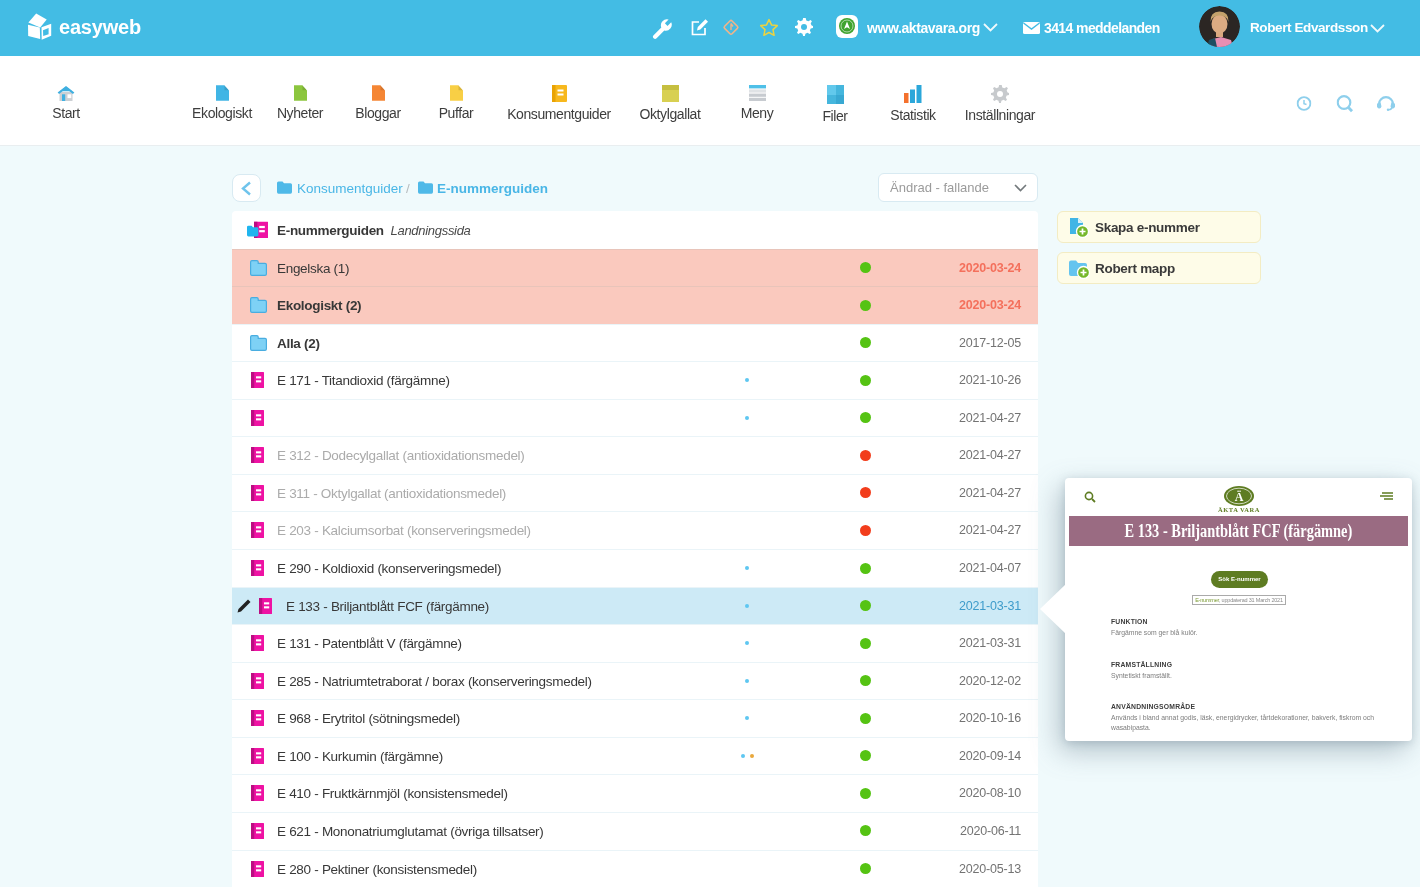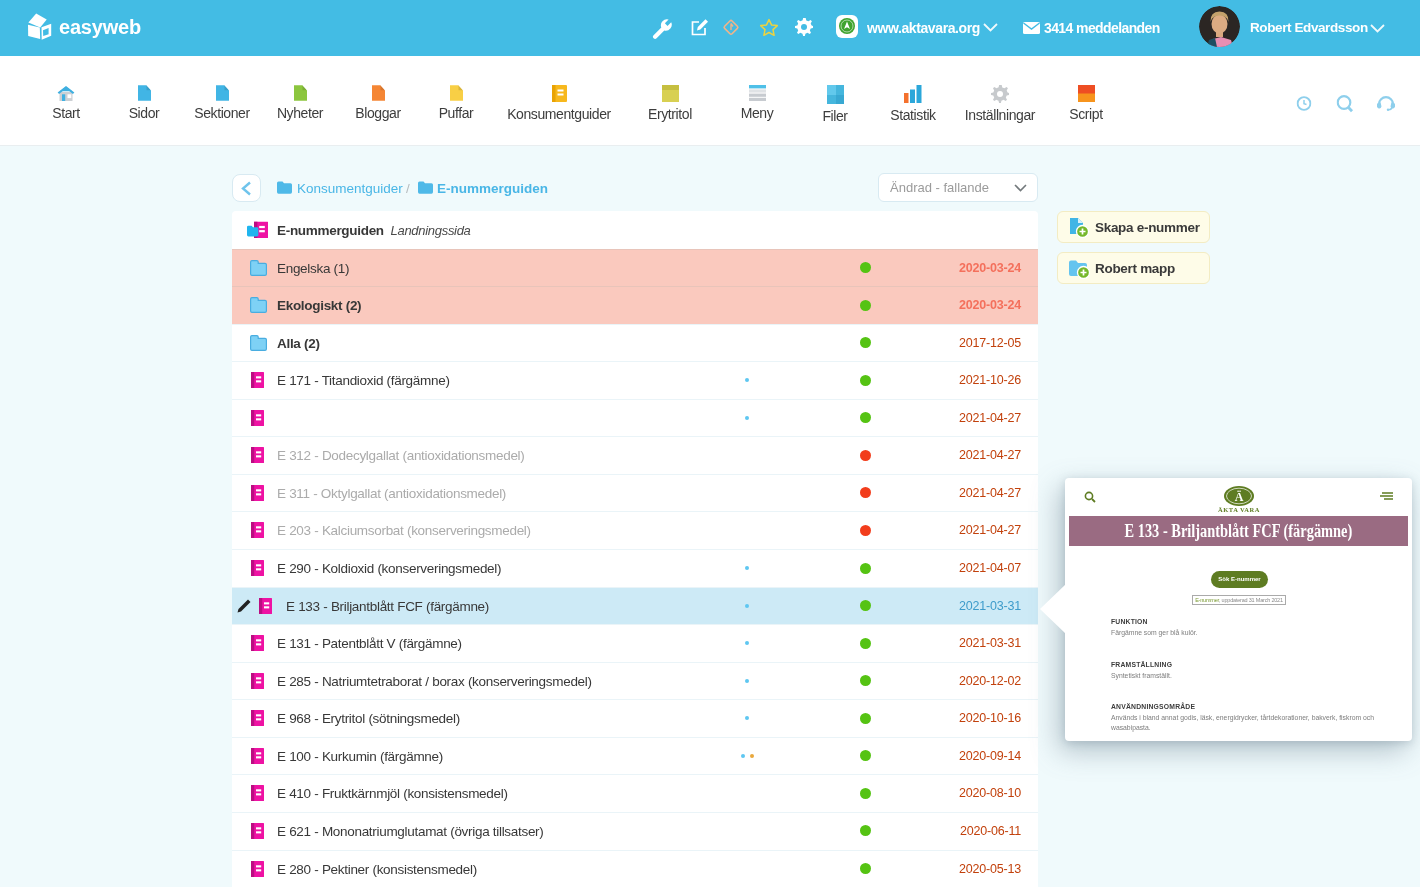--- a/index.html
+++ b/index.html
@@ -34,30 +34,30 @@
 .row{position:absolute;left:0;width:806px;height:38px}
 .row .sep{position:absolute;left:0;top:0;width:100%;height:1px;background:#eaf4f8}
 .rtxt{position:absolute;left:45px;top:50%;transform:translateY(-50%);font-size:13.5px;letter-spacing:-0.3px;color:#383838;white-space:nowrap}
 .ricon{position:absolute;left:19px;top:50%;transform:translateY(-50%)}
 .rficon{position:absolute;left:18px;top:50%;transform:translateY(-50%)}
 .dsmall{position:absolute;left:513px;top:50%;margin-top:-2px;width:4px;height:4px;border-radius:50%;background:#5ec7f1}
 .dsmall2{position:absolute;left:518px;top:50%;margin-top:-2px;width:4px;height:4px;border-radius:50%;background:#e9a83d}
 .dstat{position:absolute;left:628px;top:50%;margin-top:-5.5px;width:11px;height:11px;border-radius:50%}
 .dgreen{background:#55c313}
 .dred{background:#f23d1c}
-.rdate{position:absolute;right:17px;top:50%;transform:translateY(-50%);font-size:12.5px;letter-spacing:-0.2px;color:#c2410c}
+.rdate{position:absolute;right:17px;top:50%;transform:translateY(-50%);font-size:12.5px;letter-spacing:-0.2px;color:#737373}
 .rowsalmon{background:#fac9be}
 .rowsalmon .sep{background:#e8c4ba}
 .rowsalmon .rdate{color:#f4705c;font-weight:bold}
 .rowsel{background:#cdeaf6}
 .rowsel .rdate{color:#3e9ccb}
 .rowgray .rtxt{color:#ababab}
 .pencil{position:absolute;left:5px;top:50%;transform:translateY(-50%)}
 
-.ybtn{position:absolute;left:1057px;width:153px;height:32px;background:#fefce8;border:1px solid #f3ecc3;border-radius:6px}
+.ybtn{position:absolute;left:1057px;width:204px;height:32px;background:#fefce8;border:1px solid #f3ecc3;border-radius:6px}
 .ybtn svg{position:absolute;left:11px;top:6px}
 .ybtn span{position:absolute;left:37px;top:8px;font-size:13.5px;letter-spacing:-0.3px;font-weight:bold;color:#3a3a3a}
 
 #preview{position:absolute;left:1065px;top:478px;width:347px;height:263px;background:#fff;border-radius:4px;box-shadow:-6px 10px 28px rgba(96,118,135,.42),0 2px 8px rgba(96,118,135,.25);z-index:5}
 #arrow{position:absolute;left:1040px;top:584px;width:26px;height:50px;background:#fff;clip-path:polygon(100% 0,100% 100%,0 50%);z-index:6}
 #pv-title{position:absolute;left:4px;top:38px;width:339px;height:30px;background:#9a6b82;color:#fff;text-align:center;font-family:"Liberation Serif",serif;font-weight:bold;font-size:18px;line-height:30px}
 #pv-title span{display:inline-block;transform:scaleX(0.8);transform-origin:center}
 #pv-btn{position:absolute;left:146px;top:93px;width:57px;height:17px;background:#5e7c22;border-radius:9px;color:#fff;font-size:6px;font-weight:bold;text-align:center;line-height:17px}
 #pv-box{position:absolute;left:127px;top:117px;width:94px;height:10px;border:0.5px solid #aaa;font-size:5.5px;letter-spacing:-0.2px;color:#8a8a8a;text-align:center;line-height:9px;white-space:nowrap;overflow:hidden}
 #pv-box i{color:#7a9a33;font-style:normal}
@@ -130,35 +130,27 @@
   <div class="navitem" style="left:66px">
     <svg width="18" height="16" viewBox="0 0 18 16">
       <rect x="2.5" y="7" width="13" height="9" fill="#ccd0d4"></rect>
       <path d="M0.6 7.5 L9 1 L17.4 7.5 L15.9 8.9 L9 3.6 L2.1 8.9 Z" fill="#3fafe0"></path>
       <polygon points="9,1.7 15,6.3 3,6.3" fill="#3fafe0"></polygon>
       <rect x="5" y="9.3" width="3.2" height="6.7" fill="#41b1e2"></rect>
       <rect x="10.5" y="9.3" width="3.8" height="3.8" fill="#fff"></rect>
     </svg>
     <span class="nlab">Start</span>
   </div>
-  <div class="navitem" style="left:144px">
-    <svg width="13" height="16" viewBox="0 0 13 15.5">
-        <path d="M0 0 H8.5 L13 5 V15.5 H0Z" fill="#41b5e5"></path>
-        <path d="M8.5 0 L13 5 L8.5 5Z" fill="#000" opacity="0.12"></path>
-        <path d="M8.5 0 L13 0 L13 4.7Z" fill="#fff"></path>
-      </svg>
-    <span class="nlab">Sidor</span>
-  </div>
   <div class="navitem" style="left:222px">
     <svg width="13" height="16" viewBox="0 0 13 15.5">
         <path d="M0 0 H8.5 L13 5 V15.5 H0Z" fill="#41b5e5"></path>
         <path d="M8.5 0 L13 5 L8.5 5Z" fill="#000" opacity="0.12"></path>
         <path d="M8.5 0 L13 0 L13 4.7Z" fill="#fff"></path>
       </svg>
-    <span class="nlab">Sektioner</span>
+    <span class="nlab">Ekologiskt</span>
   </div>
   <div class="navitem" style="left:300px">
     <svg width="13" height="16" viewBox="0 0 13 15.5">
         <path d="M0 0 H8.5 L13 5 V15.5 H0Z" fill="#8cc63e"></path>
         <path d="M8.5 0 L13 5 L8.5 5Z" fill="#000" opacity="0.12"></path>
         <path d="M8.5 0 L13 0 L13 4.7Z" fill="#fff"></path>
       </svg>
     <span class="nlab">Nyheter</span>
   </div>
   <div class="navitem" style="left:378px">
@@ -184,21 +176,21 @@
       <rect x="5.5" y="4.5" width="6" height="2" fill="#fff"></rect>
         <rect x="5.5" y="8.5" width="6" height="2" fill="#fff"></rect>
     </svg>
     <span class="nlab">Konsumentguider</span>
   </div>
   <div class="navitem" style="left:670px">
     <svg width="17" height="17" viewBox="0 0 17 17">
         <rect width="17" height="17" fill="#d8d052"></rect>
         <rect width="17" height="5" fill="#c6bf40"></rect>
       </svg>
-    <span class="nlab">Erytritol</span>
+    <span class="nlab">Oktylgallat</span>
   </div>
   <div class="navitem" style="left:757px">
     <svg width="17" height="16" viewBox="0 0 17 16">
       <rect y="0" width="17" height="3.4" fill="#4fc0e8"></rect>
       <rect y="4.4" width="17" height="3.2" fill="#dfe2e5"></rect>
       <rect y="8.6" width="17" height="3.2" fill="#c7cbd0"></rect>
       <rect y="12.8" width="17" height="3.2" fill="#c7cbd0"></rect>
     </svg>
     <span class="nlab">Meny</span>
   </div>
@@ -217,27 +209,20 @@
     </svg>
     <span class="nlab">Inställningar</span>
   </div>
   <div class="navitem" style="left:913px">
     <svg width="18" height="18" viewBox="0 0 18 18">
       <rect x="0" y="8" width="4.5" height="10" fill="#f4712d"></rect>
       <rect x="6" y="4.5" width="5" height="13.5" fill="#2ba7da"></rect>
       <rect x="12.5" y="0" width="5" height="18" fill="#2ba7da"></rect>
     </svg>
     <span class="nlab">Statistik</span>
-  </div>
-  <div class="navitem" style="left:1086px">
-    <svg width="17" height="17" viewBox="0 0 17 17">
-        <rect width="17" height="17" fill="#f7941d"></rect>
-        <rect width="17" height="8.5" fill="#ee4e23"></rect>
-      </svg>
-    <span class="nlab">Script</span>
   </div>
   <svg class="nico2" style="left:1304px;top:40px" width="15" height="15" viewBox="0 0 15 15">
     <circle cx="7.5" cy="7.5" r="6.4" fill="none" stroke="#8ecfec" stroke-width="1.9"></circle>
     <path d="M7.5 4 V7.8 L10 8.5" fill="none" stroke="#8ecfec" stroke-width="1.5"></path>
   </svg>
   <svg class="nico2" style="left:1345px;top:39px" width="17" height="18" viewBox="0 0 17 18">
     <circle cx="7.5" cy="7.5" r="6.3" fill="none" stroke="#8ecfec" stroke-width="2.2"></circle>
     <path d="M12 12.5 L15.5 16.3" stroke="#8ecfec" stroke-width="2.8"></path>
   </svg>
   <svg class="nico2" style="left:1386px;top:40px" width="18" height="15" viewBox="0 0 18 15">

